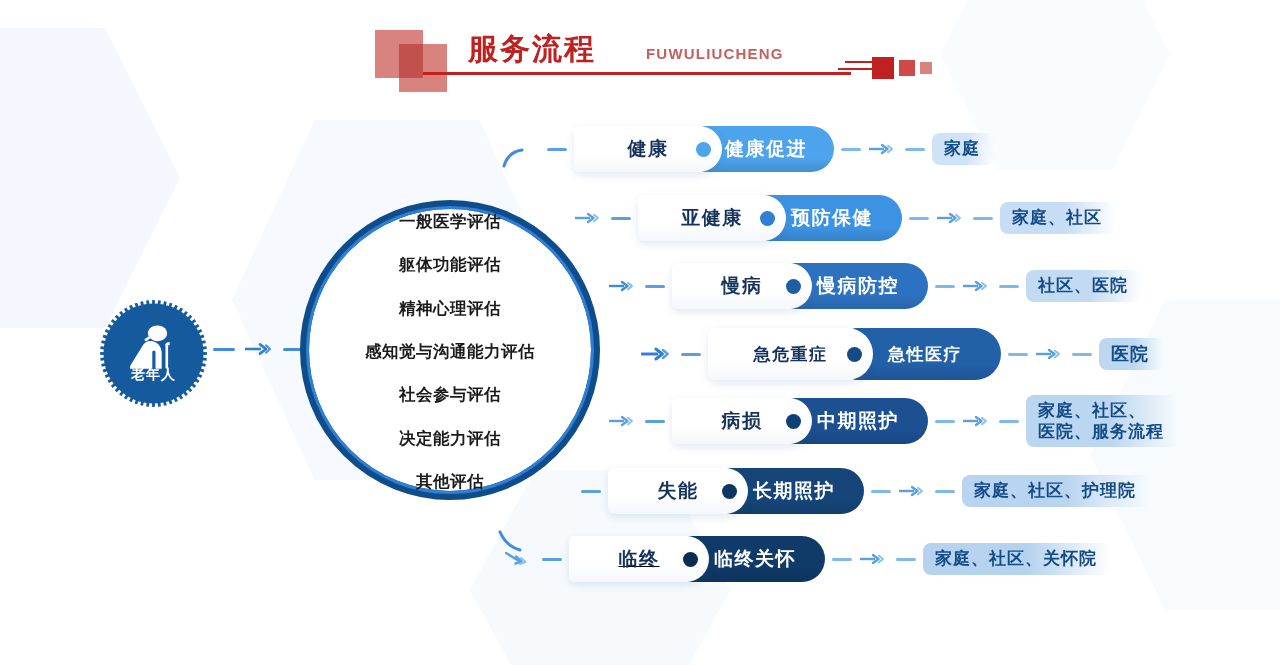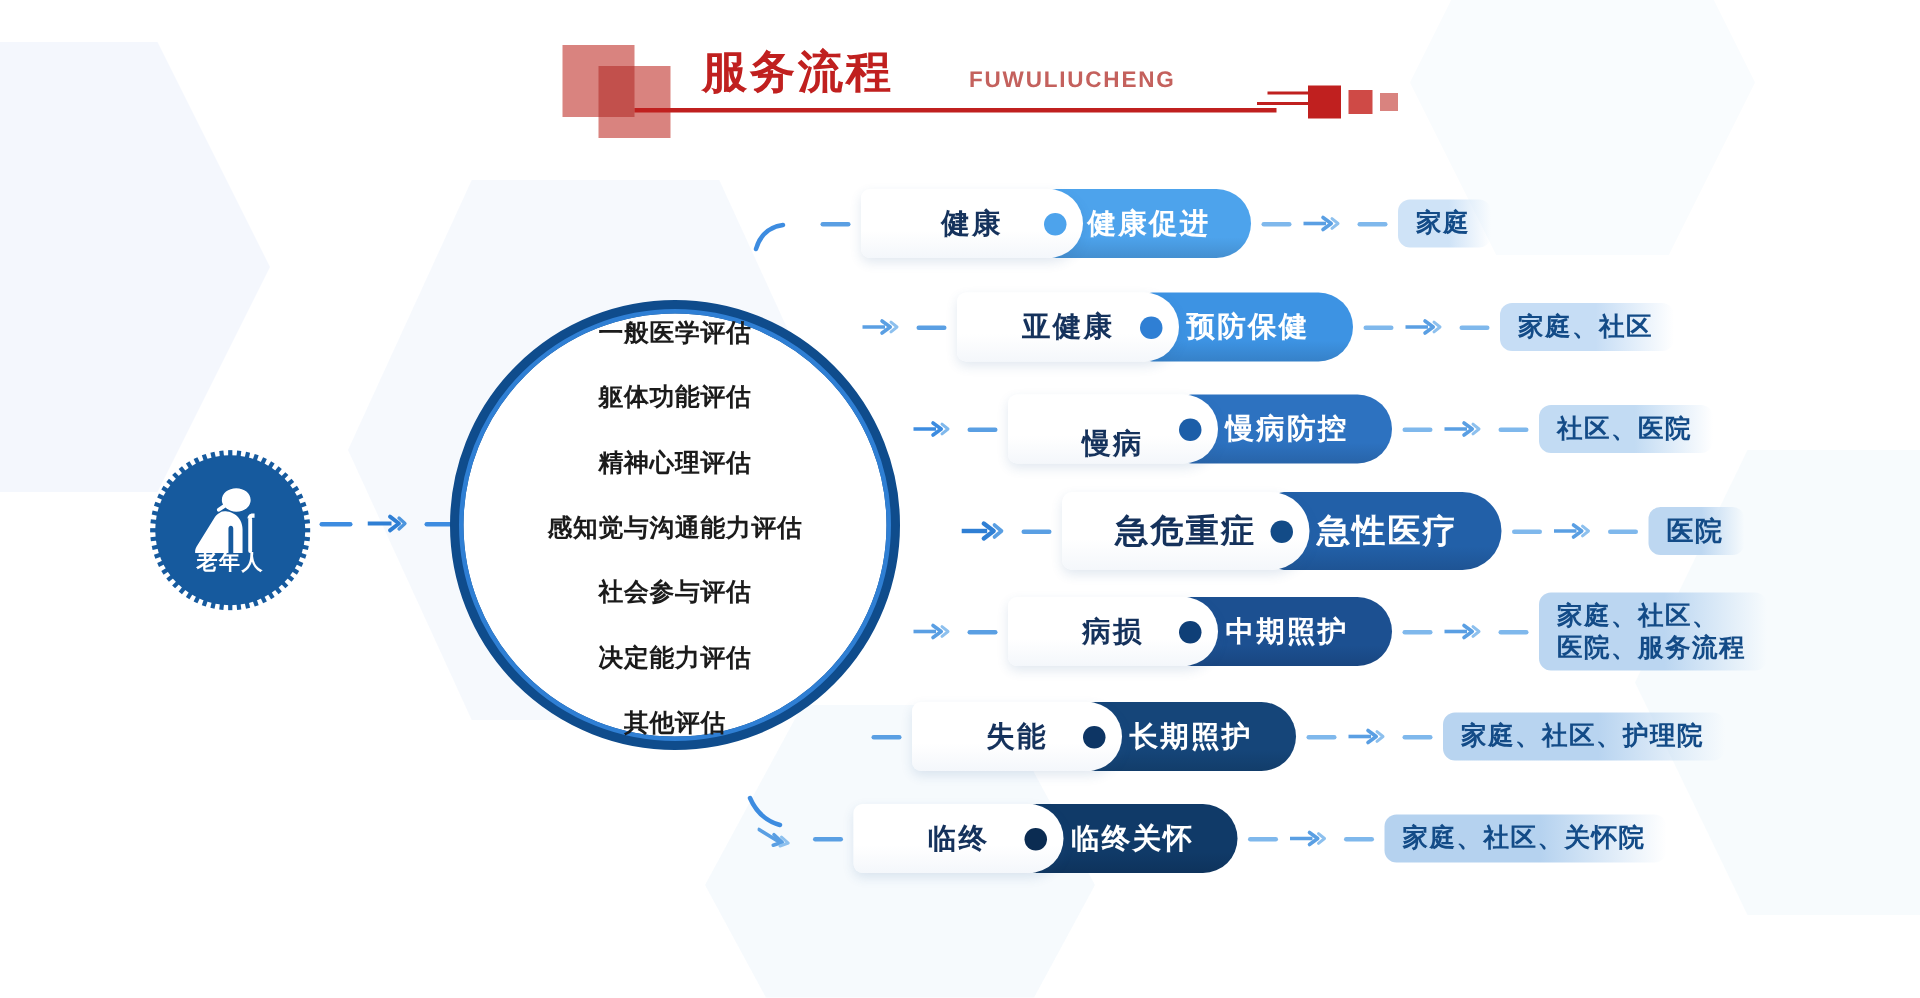--- a/index.html
+++ b/index.html
@@ -74,21 +74,21 @@
   .dest{height:auto;border-radius:8px;display:flex;align-items:center;padding:5px 14px 5px 12px;
     box-sizing:border-box;}
   .dest span{font-size:17px;font-weight:bold;color:#134b87;letter-spacing:1px;white-space:nowrap;line-height:22px;}
   .seg{width:20px;height:3px;background:#5a9fe3;border-radius:2px;margin:0 7px;flex:none;}
   .seg.lite{background:#7fb8ec;}
   .arw{width:30px;height:14px;flex:none;}
 
   
   .row.big{height:52px;}
   .row.big .pill-white,.row.big .pill-color{height:52px;border-radius:7px 26px 26px 7px;}
-  .row.big .pill-white span,.row.big .pill-color span{font-size:22px;}
+  .row.big .pill-white span,.row.big .pill-color span{font-size:17px;}
   .row.big .dest span{font-size:18px;}
 
   .dest.two span{line-height:21px;}
 </style>
 </head>
 <body>
 
 <div id="stage">
 
   <div class="bg-hex" id="hex-a"></div>
@@ -266,21 +266,21 @@
   </div>
 
   <div class="row" id="row2" style="left:608px;top:263px;">
     <svg class="arw" viewBox="0 0 30 14">
       <path d="M1 7h15" stroke="#3d8ce0" stroke-width="2.4" fill="none"></path>
       <path d="M14 3 L19.5 7 L14 11" stroke="#3d8ce0" stroke-width="2.4" fill="none" stroke-linecap="round" stroke-linejoin="round"></path>
       <path d="M20 3.8 L24 7 L20 10.2" stroke="#7fb8ec" stroke-width="2" fill="none" stroke-linecap="round" stroke-linejoin="round"></path>
     </svg>
     <div class="seg"></div>
     <div class="pill-group">
-      <div class="pill-white" style="width:140px;align-items:flex-end;">
+      <div class="pill-white" style="width:140px;">
         <span>慢病</span>
       </div>
       <div class="dot" style="background: rgb(28, 94, 168); left: 114px; top: 15.5px;"></div>
       <div class="pill-color" style="width: 140px; background: linear-gradient(rgb(45, 114, 192) 0%, rgb(45, 114, 192) 70%, rgb(40, 100, 169) 100%);">
         <span>慢病防控</span>
       </div>
     </div>
     <div class="seg lite"></div>
     <svg class="arw" viewBox="0 0 30 14">
       <path d="M1 7h15" stroke="#5a9fe3" stroke-width="2.4" fill="none"></path>
@@ -374,21 +374,21 @@
   </div>
 
   <div class="row" id="row6" style="left:505px;top:536px;">
     <svg class="arw" viewBox="0 0 30 18" style="height:18px;">
       <path d="M1 3 L14 11" stroke="#5a9fe3" stroke-width="2.4" fill="none" stroke-linecap="round"></path>
       <path d="M11 6.5 L16.5 11.5 L10.5 13.5" stroke="#5a9fe3" stroke-width="2.4" fill="none" stroke-linecap="round" stroke-linejoin="round"></path>
       <path d="M16 8 L20.5 12 L15 14" stroke="#8dc0ee" stroke-width="2" fill="none" stroke-linecap="round" stroke-linejoin="round"></path>
     </svg>
     <div class="seg"></div>
     <div class="pill-group">
-      <div class="pill-white" style="width:140px;">
+      <div class="pill-white" style="width:140px;text-decoration:underline;">
         <span>临终</span>
       </div>
       <div class="dot" style="background: rgb(11, 44, 82); left: 114px; top: 15.5px;"></div>
       <div class="pill-color" style="width: 140px; background: linear-gradient(rgb(16, 58, 104) 0%, rgb(16, 58, 104) 70%, rgb(14, 51, 92) 100%);">
         <span>临终关怀</span>
       </div>
     </div>
     <div class="seg lite"></div>
     <svg class="arw" viewBox="0 0 30 14">
       <path d="M1 7h15" stroke="#5a9fe3" stroke-width="2.4" fill="none"></path>

